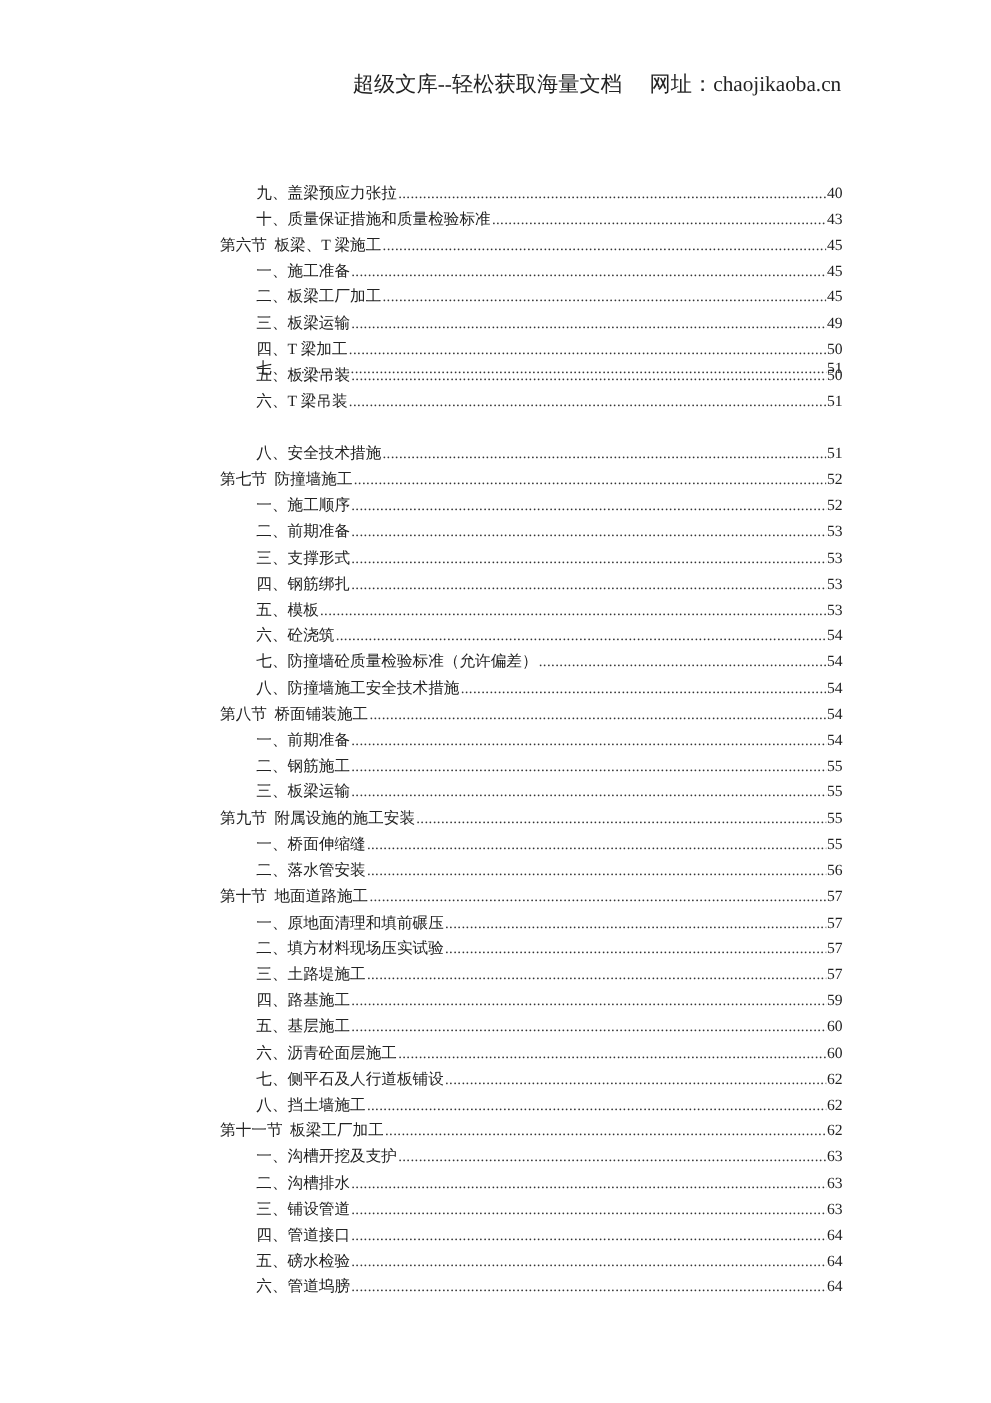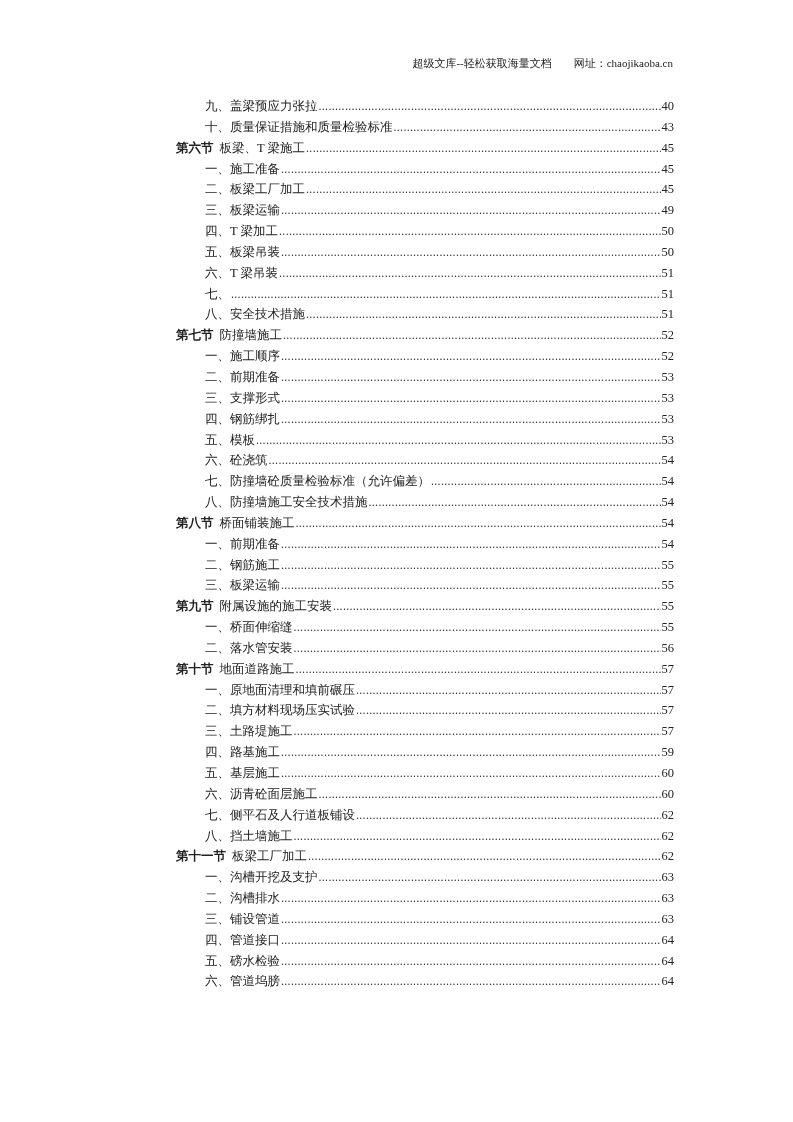--- a/index.html
+++ b/index.html
@@ -1,26 +1,26 @@
 <!DOCTYPE html>
 <html><head>
 <meta charset="utf-8">
 <style>
   html, body { margin: 0; padding: 0; background: #ffffff; }
   body { width: 793px; height: 1122px; position: relative; overflow: hidden;
          font-family: "Liberation Serif", "DejaVu Serif", serif; color: #222; }
-  .header { position: absolute; top: 56px; right: 120px; font-size: 11px; color: #222; white-space: nowrap; }
+  .header { position: absolute; top: 56px; right: 120px; font-size: 17px; color: #222; white-space: nowrap; }
   .header .gap { display: inline-block; width: 22px; }
   .toc { position: absolute; top: 96px; left: 176px; width: 498px; }
   .row { position: relative; height: 20.85px; line-height: 20.85px; font-size: 12.5px; display: flex; align-items: baseline; white-space: nowrap; }
   .row .num { display: inline-block; }
-  .row.section .num { width: auto; margin-right: 6px; font-weight: bold; }
+  .row.section .num { width: auto; margin-right: 6px; }
   .row.item { padding-left: 29px; }
   .row.item .num { width: 34px; }
-  .row .label { flex: 0 0 auto; }
+  .row .label { flex: 0 0 auto; margin-top: 48px; }
   .row .dots { flex: 1 1 auto; overflow: hidden; margin: 0 1px; letter-spacing: 0px; color: #333; }
   .row .dots::before { content: "...................................................................................................................................................................................................................."; font-size: 12px; letter-spacing: 0.3px; }
   .row .page { flex: 0 0 auto; text-align: right; }
 </style>
 </head>
 <body>
 
 <div class="header">
   <span>超级文库--轻松获取海量文档</span><span class="gap"></span><span>网址：chaojikaoba.cn</span>
 </div>

